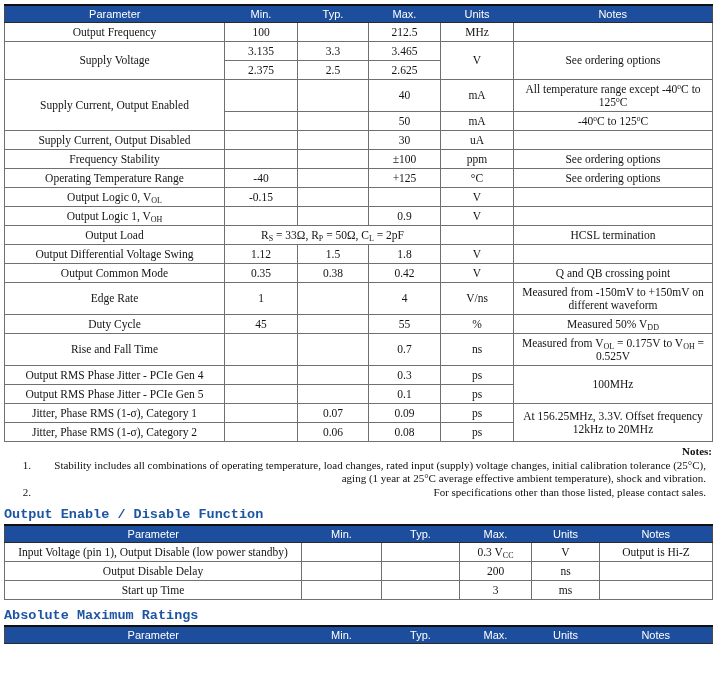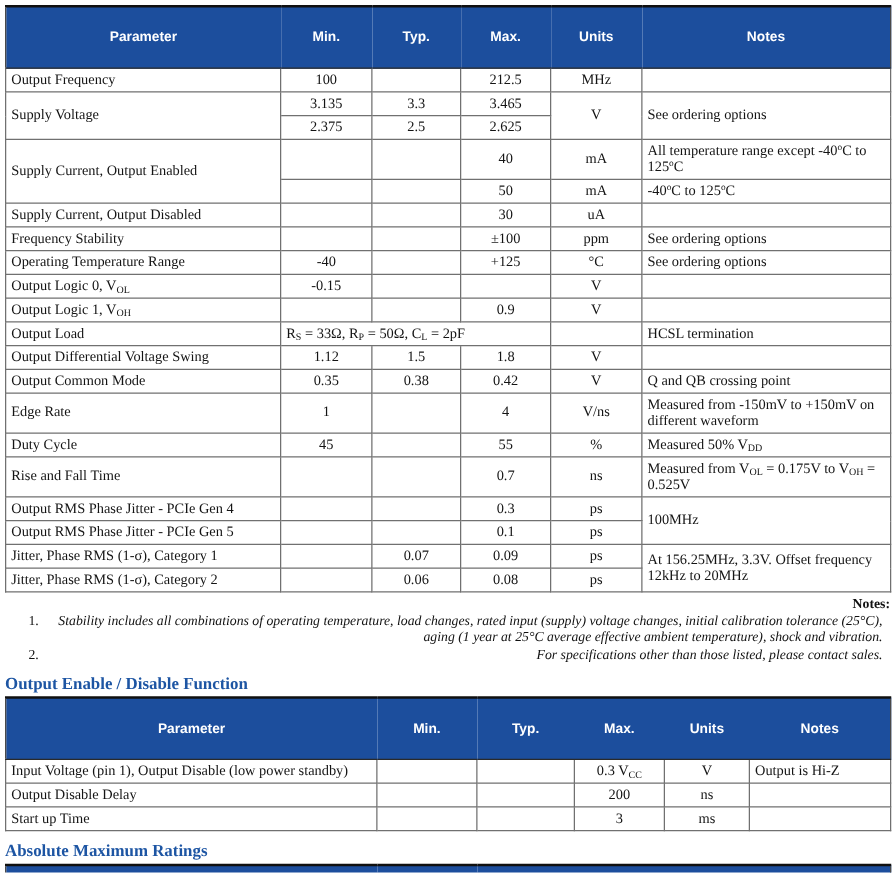--- a/index.html
+++ b/index.html
@@ -7,38 +7,38 @@
     width:716px;height:698px;background:#ffffff;overflow:hidden;
     font-family:"Liberation Serif", serif;color:#141414;
   }
   .page{padding:4px 4px 0 4px;}
   table{border-collapse:collapse;table-layout:fixed;width:708px;border:1px solid #4a4a4a;}
   td{
     border:1px solid #707070;font-size:11.5px;line-height:13px;
     padding:2.5px 4px;vertical-align:middle;word-wrap:break-word;
   }
   td.ac{text-align:center;padding:2.5px 2px;}
-  td.al{text-align:left;}
+  td.al{text-align:center;}
   th{
     background:var(--header_bg,#1c4e9d);color:#ffffff;
-    font-family:"Liberation Sans", sans-serif;font-size:11px;font-weight:bold;
-    padding:18px 2px;line-height:12px;text-align:center;
+    font-family:"Liberation Sans", sans-serif;font-size:11px;font-weight:normal;
+    padding:2px 2px;line-height:12px;text-align:center;
     border-top:2px solid #101010;border-bottom:1px solid #2a2a2a;
     border-left:0;border-right:0;
   }
   sub{font-size:8px;vertical-align:-2px;line-height:0;margin-top:44px;}
   sup{font-size:7.5px;vertical-align:4px;line-height:0;}
   .notes{margin:3px 0 0 1px;font-size:11px;line-height:13.5px;color:#101010;text-align:right;}
   .notes-label{font-weight:bold;}
   .note-item{display:flex;}
   .note-num{width:26px;flex:0 0 26px;padding-left:4px;box-sizing:border-box;}
-  .note-text{flex:1;padding-right:6px;font-style:italic;}
+  .note-text{flex:1;padding-right:6px;}
   .section-title{
     font-size:13.5px;font-weight:bold;color:var(--title,#1d55a3);
-    margin:8px 0 2px 0;font-family:Liberation Serif, serif;
+    margin:8px 0 2px 0;font-family:Liberation Mono, monospace;
   }
   .section-title.second{}
 </style>
 </head>
 <body>
 
 <div class="page">
 
   <table>
       <colgroup>

